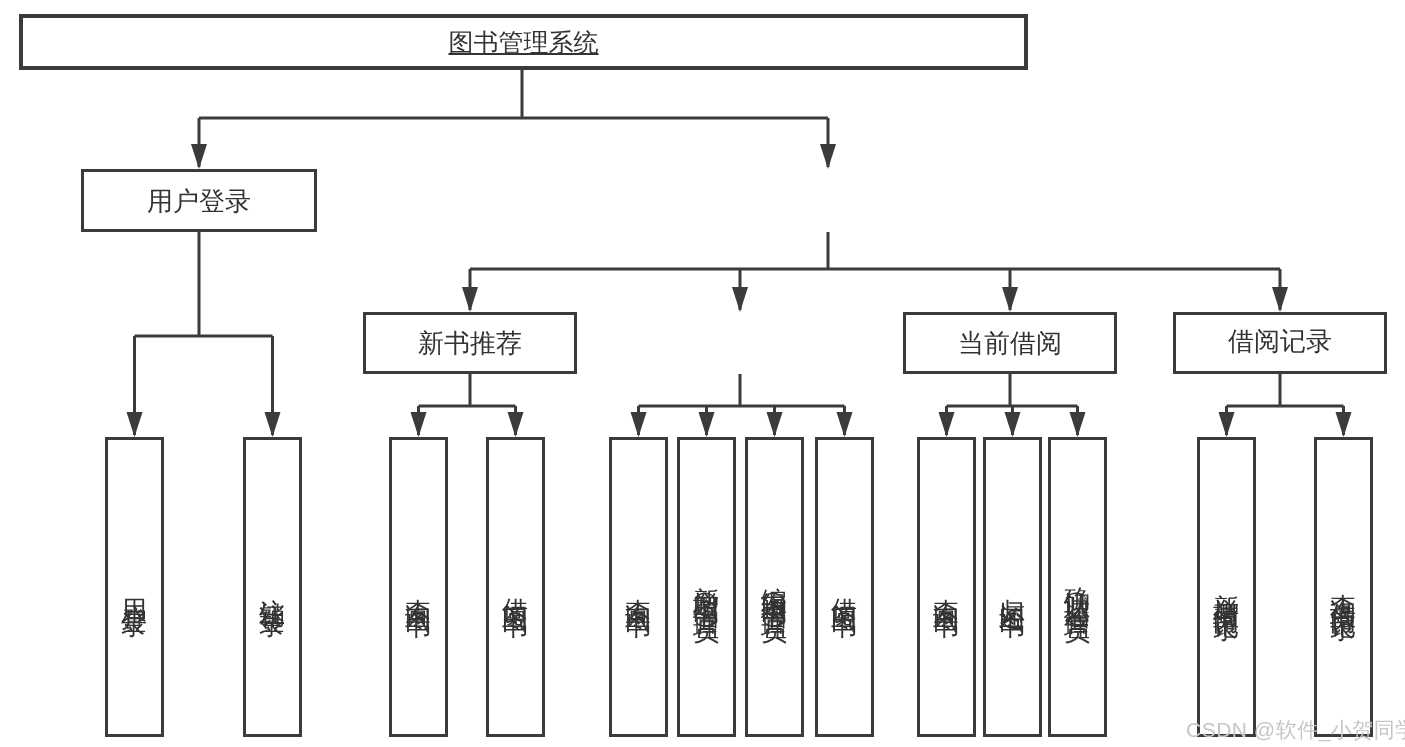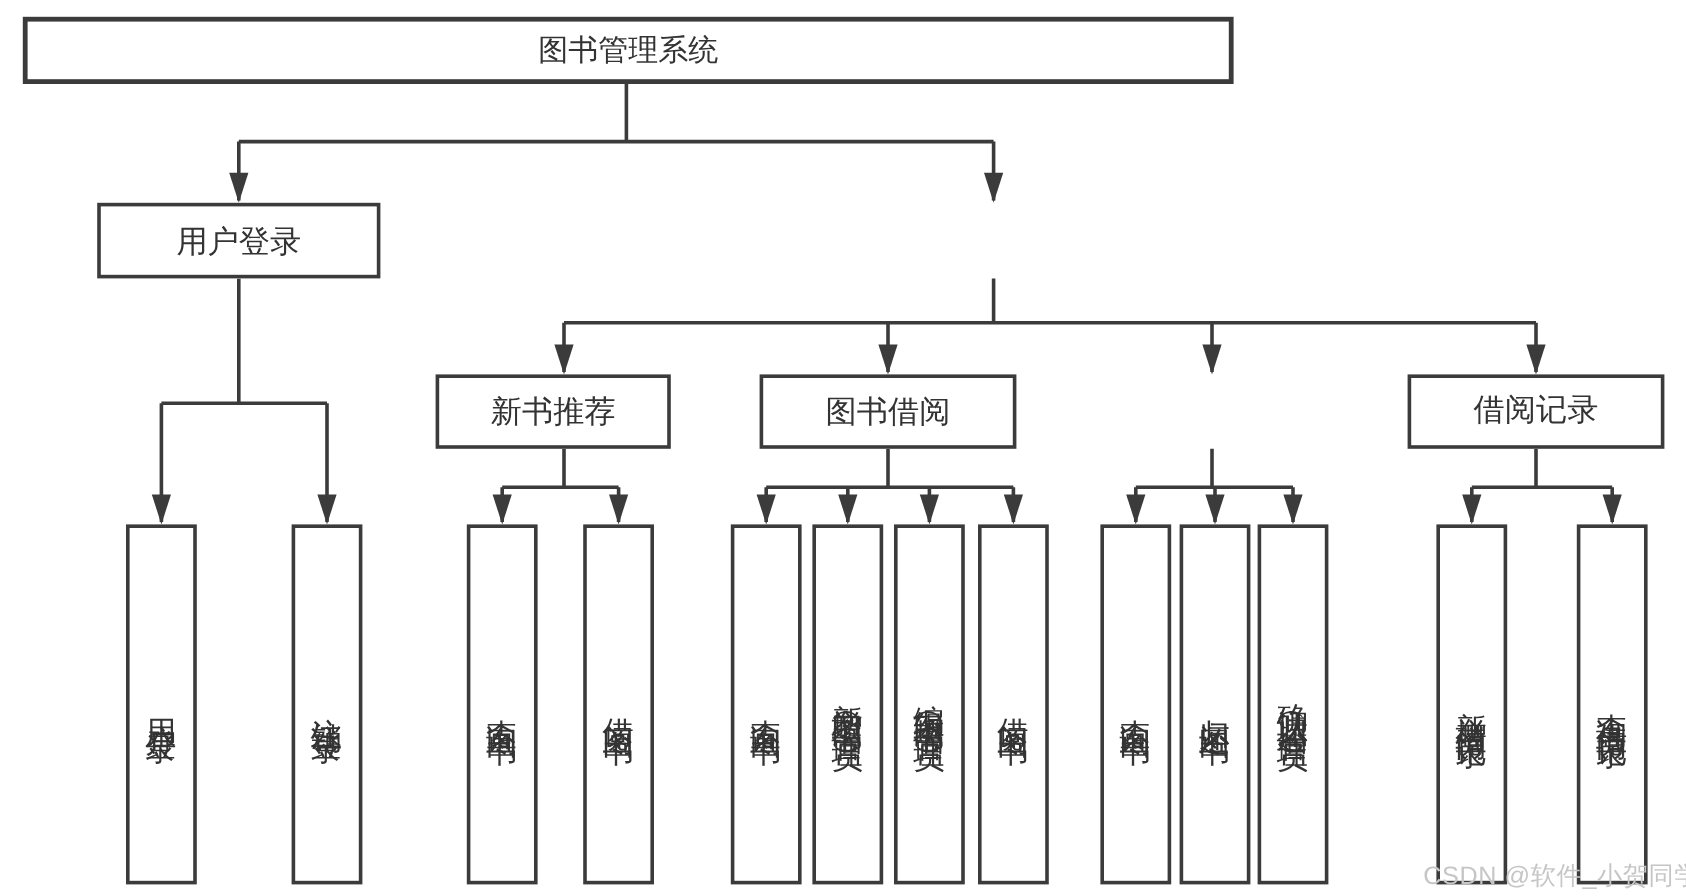--- a/index.html
+++ b/index.html
@@ -31,21 +31,21 @@
     background: #ffffff;
     border: 3px solid var(--line);
     color: var(--text);
     display: flex;
     align-items: center;
     justify-content: center;
     font-size: 26px;
     line-height: 1;
     white-space: nowrap;
   }
-  .box.root { border-width: 4px; font-size: 25px; }
+  .box.root { border-width: 4px; font-size: 25px; text-decoration: underline; }
 
   .leaf {
     top: 437px;
     height: 300px;
     width: 59px;
   }
   .vtext {
     writing-mode: vertical-rl;
     text-orientation: mixed;
     letter-spacing: 0.18em;
@@ -127,25 +127,25 @@
   </svg>
 
   <div class="box root" style="left:19px; top:14px; width:1009px; height:56px;">
     <span>图书管理系统</span>
   </div>
 
   <div class="box" style="left:81px; top:169px; width:236px; height:63px;">
     <span>用户登录</span>
   </div>
 
-  <div class="box" style="left:363px; top:312px; width:196px; height:62px;">
+  <div class="box" style="left:363px; top:312px; width:214px; height:62px;">
     <span>新书推荐</span>
   </div>
-  <div class="box" style="left:633px; top:312px; width:214px; height:62px;">
-    <span>图书借阅</span>
+  <div class="box" style="left:903px; top:312px; width:214px; height:62px;">
+    <span>当前借阅</span>
   </div>
   <div class="box" style="left:1173px; top:312px; width:214px; height:62px;font-family:Liberation Mono, monospace;">
     <span>借阅记录</span>
   </div>
 
   <div class="box leaf" style="left:105px;">
     <span class="vtext">用户登录</span>
   </div>
   <div class="box leaf" style="left:243px;">
     <span class="vtext">注销登录</span>

